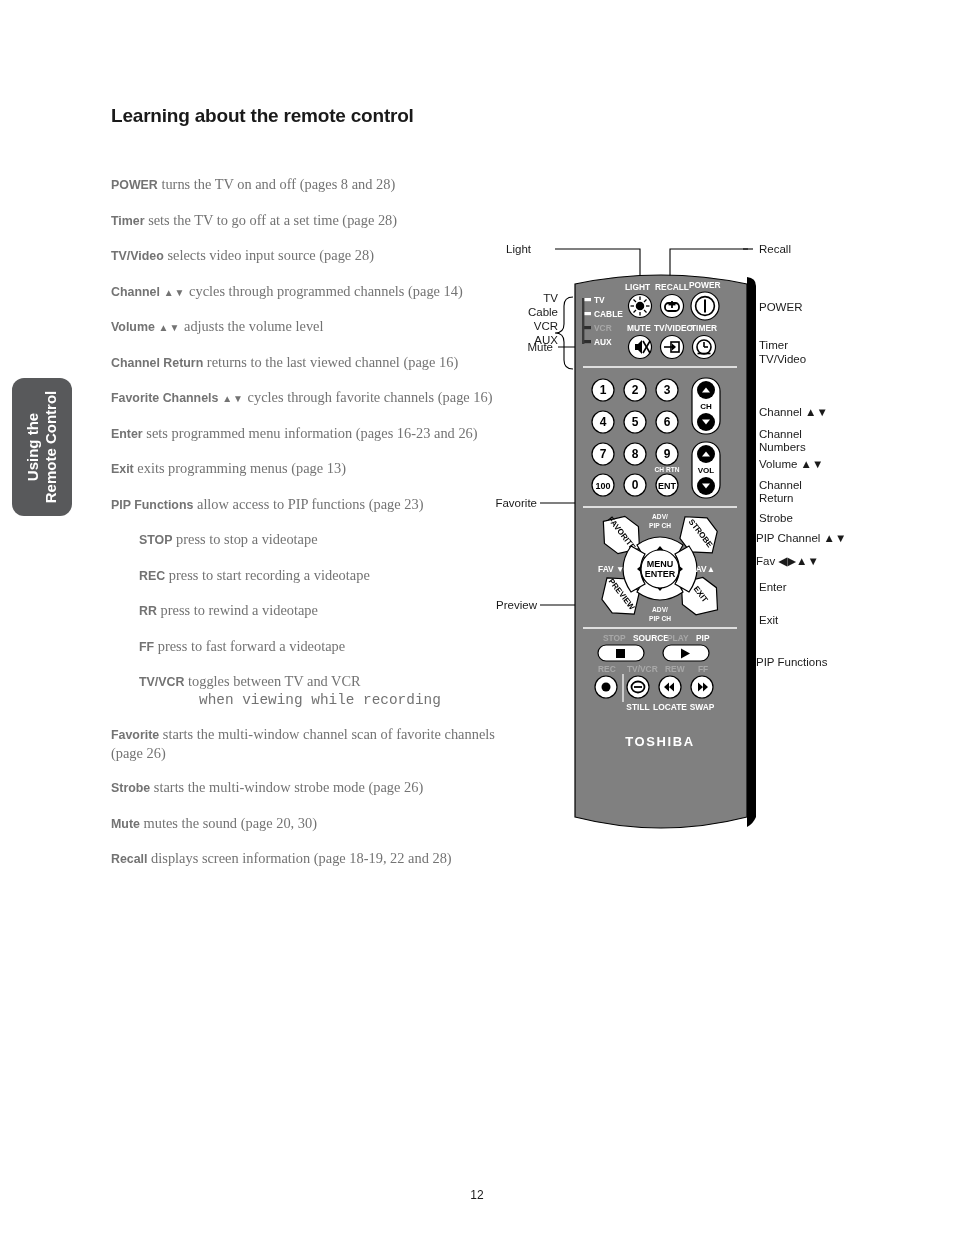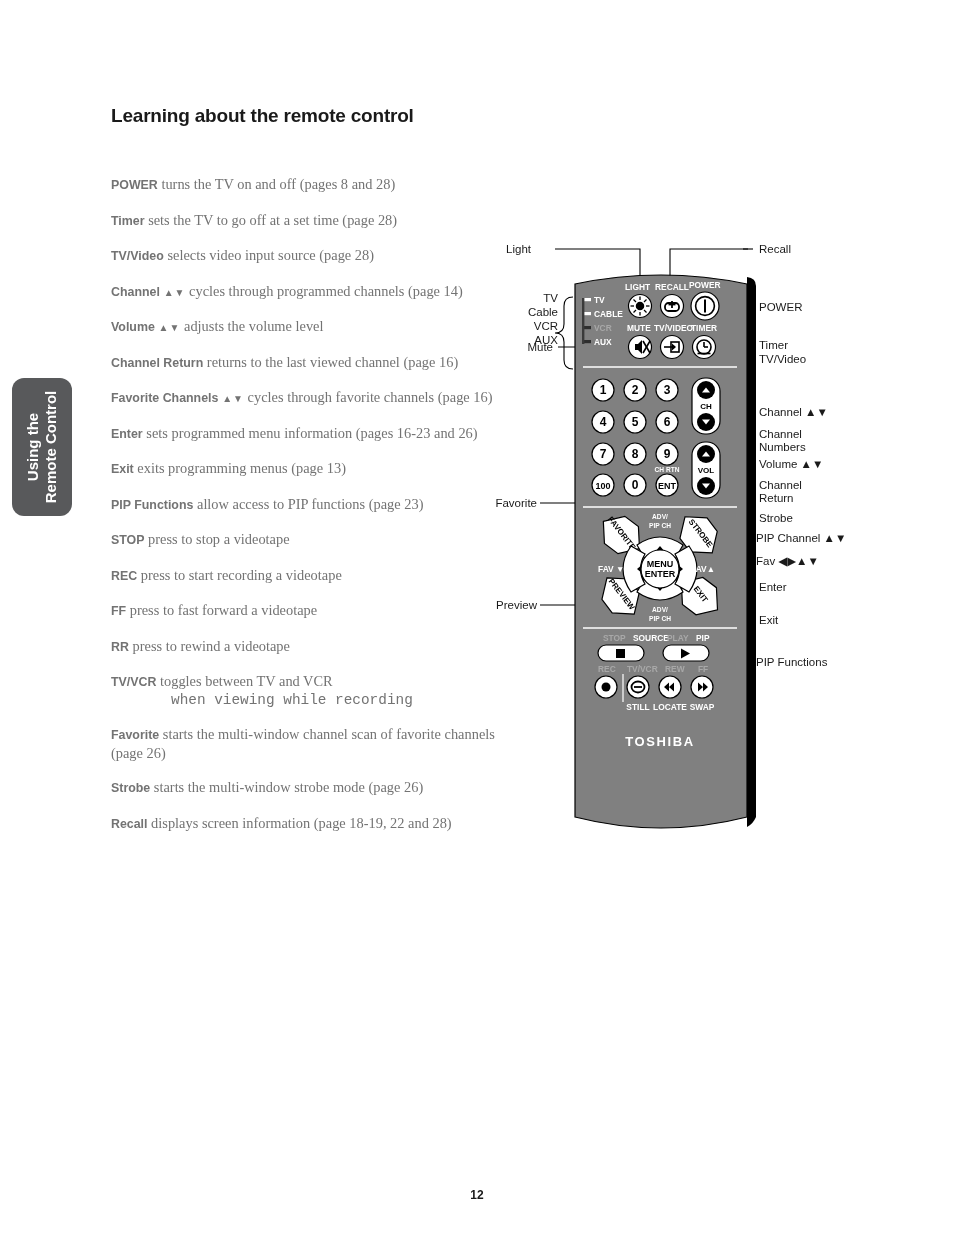--- a/index.html
+++ b/index.html
@@ -58,21 +58,21 @@
     top: 176px;
     width: 400px;
   }
   .desc-item {
     font-family: "Liberation Serif", serif;
     font-size: 14.4px;
     line-height: 17.5px;
     color: #737373;
     margin-bottom: 17px;
   }
-  .desc-item.indent { }
+  .desc-item.indent { margin-left: 28px; }
   .desc-item .term {
     font-family: "Liberation Sans", sans-serif;
     font-weight: bold;
     font-size: 12.4px;
   }
   .desc-item .arrows {
     font-family: "Liberation Sans", sans-serif;
     font-size: 10px;
     letter-spacing: 1px;
   }
@@ -83,21 +83,21 @@
     font-family: Liberation Mono, monospace;
   }
 
   
   #page-number {
     position: absolute;
     left: 0; right: 0;
     top: 1188px;
     text-align: center;
     font-family: "Liberation Sans", sans-serif;
-    font-weight: bold;
+    font-weight: normal;
     font-size: 12px;
     color: #1a1a1a;
   }
 
   
   #remote-figure {
     position: absolute;
     left: 495px;
     top: 232px;
     width: 440px;
@@ -154,25 +154,26 @@
     <div class="desc-item"><span class="term">TV/Video</span><span class="rest">  selects video input source (page 28)</span></div>
     <div class="desc-item"><span class="term">Channel</span><span class="arrows"> ▲▼</span><span class="rest"> cycles through programmed channels (page 14)</span></div>
     <div class="desc-item"><span class="term">Volume</span><span class="arrows"> ▲▼</span><span class="rest"> adjusts the volume level</span></div>
     <div class="desc-item"><span class="term">Channel Return</span><span class="rest"> returns to the last viewed channel (page 16)</span></div>
     <div class="desc-item"><span class="term">Favorite Channels</span><span class="arrows"> ▲▼</span><span class="rest"> cycles through favorite channels (page 16)</span></div>
     <div class="desc-item"><span class="term">Enter</span><span class="rest"> sets programmed menu information (pages 16-23 and 26)</span></div>
     <div class="desc-item"><span class="term">Exit</span><span class="rest"> exits programming menus (page 13)</span></div>
     <div class="desc-item"><span class="term">PIP Functions</span><span class="rest"> allow access to PIP functions (page 23)</span></div>
     <div class="desc-item indent"><span class="term">STOP</span><span class="rest"> press to stop a videotape</span></div>
     <div class="desc-item indent"><span class="term">REC</span><span class="rest"> press to start recording a videotape</span></div>
+    <div class="desc-item indent"><span class="term">RR</span><span class="rest"> press to rewind a videotape</span></div>
     <div class="desc-item indent"><span class="term">FF</span><span class="rest"> press to fast forward a videotape</span></div>
-    <div class="desc-item indent"><span class="term">RR</span><span class="rest"> press to rewind a videotape</span></div>
     <div class="desc-item indent"><span class="term">TV/VCR</span><span class="rest">  toggles between TV and VCR</span><span class="line2">when viewing while recording</span></div>
     <div class="desc-item"><span class="term">Favorite</span><span class="rest"> starts the multi-window channel scan of favorite channels (page 26)</span></div>
     <div class="desc-item"><span class="term">Strobe</span><span class="rest"> starts the multi-window strobe mode (page 26)</span></div>
+    <div class="desc-item"><span class="term">Mute</span><span class="rest"> mutes the sound (page 20, 30)</span></div>
     <div class="desc-item"><span class="term">Recall</span><span class="rest"> displays screen information (page 18-19, 22 and 28)</span></div>
   </div>
 
 <div id="page-number">12</div>
 
 <div id="remote-figure">
 <svg width="440" height="620" viewBox="0 0 440 620" xmlns="http://www.w3.org/2000/svg">
 
   <g>
 

